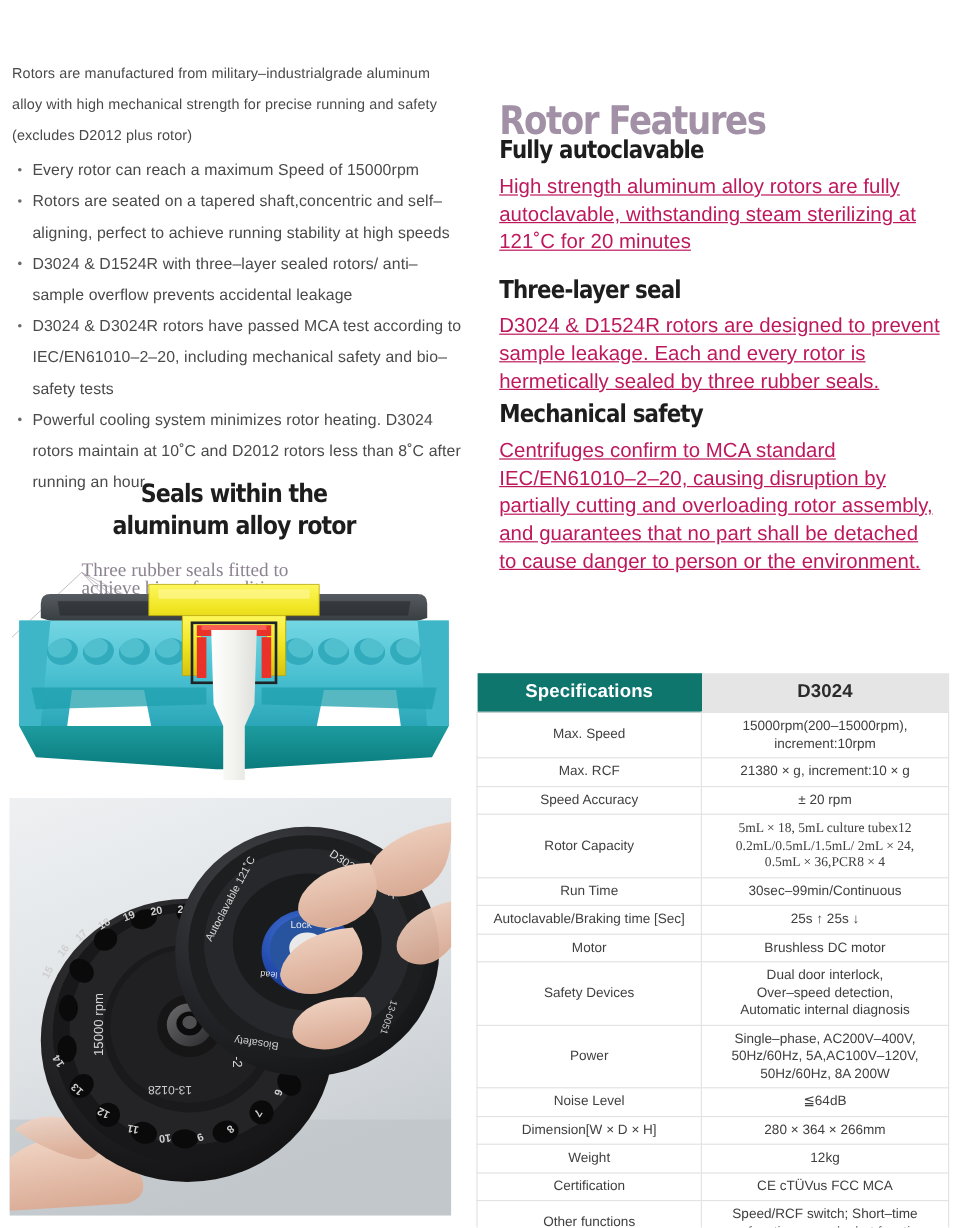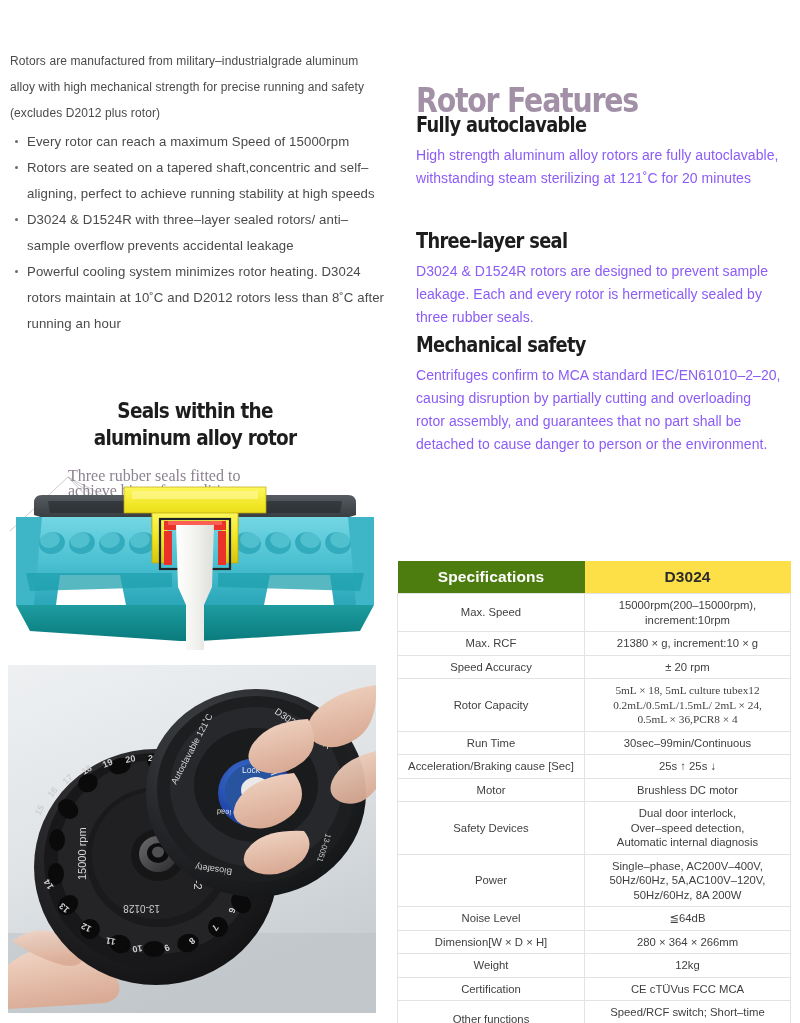--- a/index.html
+++ b/index.html
@@ -138,24 +138,25 @@
     font-weight: bold;
     font-size: 20.5px;
     line-height: 26px;
     letter-spacing: -0.8px;
     color: #1d1d1d;
     transform: scaleX(0.87);
     transform-origin: left top;
     margin-bottom: 6px;
   }
   .feature-body {
-    font-size: 14px;
+    font-size: 17px;
     line-height: 23px;
-    color: #8b5cf6;
+    color: #be185d;
     letter-spacing: 0.05px;
+    text-decoration: underline;
   }
   #feature-autoclavable { top: 112px; }
   #feature-three-layer  { top: 228px; }
   #feature-mechanical   { top: 332px; }
 
   
   #spec-table {
     position: absolute;
     left: 1px;
     top: 561px;
@@ -172,43 +173,44 @@
     line-height: 14.5px;
   }
   #spec-table thead th {
     border: none;
     height: 32px;
     font-size: 15.5px;
     font-weight: bold;
     letter-spacing: 0.1px;
   }
   #spec-table thead th.th-spec {
-    background: #4d7c0f;
+    background: #0f766e;
     color: #ffffff;
     width: 178px;
   }
   #spec-table thead th.th-model {
-    background: #fde047;
+    background: #e5e5e5;
     color: #2b2b2b;
   }
   #spec-table td.spec-label { width: 178px; }
   #spec-table tbody tr td { padding-top: 4px; padding-bottom: 4px; }
   .u-serif { font-family: "Liberation Serif", serif; }
 </style>
 </head>
 <body>
 
 <div id="left-col">
 
   <p id="intro-paragraph">Rotors are manufactured from military–industrialgrade aluminum alloy with high mechanical strength for precise running and safety (excludes D2012 plus rotor)</p>
 
   <ul id="bullet-list">
     <li>Every rotor can reach a maximum Speed of 15000rpm</li>
     <li>Rotors are seated on a tapered shaft,concentric and self–aligning, perfect to achieve running stability at high speeds</li>
     <li>D3024 &amp; D1524R with three–layer sealed rotors/ anti– sample overflow prevents accidental leakage</li>
+    <li>D3024 &amp; D3024R rotors have passed MCA test according to IEC/EN61010–2–20, including mechanical safety and bio–safety tests</li>
     <li>Powerful cooling system minimizes rotor heating. D3024 rotors maintain at 10˚C and D2012 rotors less than 8˚C after running an hour</li>
   </ul>
 
   <div id="seals-heading">
     <div>Seals within the</div>
     <div>aluminum alloy rotor</div>
   </div>
 
   <div id="diagram-caption">
     <div>Three rubber seals fitted to</div>
@@ -477,21 +479,21 @@
         </tr>
         <tr>
           <td class="spec-label">Rotor Capacity</td>
           <td class="spec-value"><span class="u-serif">5mL × 18, 5mL culture tubex12</span><br><span class="u-serif">0.2mL/0.5mL/1.5mL/ 2mL × 24,</span><br><span class="u-serif">0.5mL × 36,PCR8 × 4</span></td>
         </tr>
         <tr>
           <td class="spec-label">Run Time</td>
           <td class="spec-value"><span>30sec–99min/Continuous</span></td>
         </tr>
         <tr>
-          <td class="spec-label">Acceleration/Braking cause [Sec]</td>
+          <td class="spec-label">Autoclavable/Braking time [Sec]</td>
           <td class="spec-value"><span>25s ↑ 25s ↓</span></td>
         </tr>
         <tr>
           <td class="spec-label">Motor</td>
           <td class="spec-value"><span>Brushless DC motor</span></td>
         </tr>
         <tr>
           <td class="spec-label">Safety Devices</td>
           <td class="spec-value"><span>Dual door interlock,</span><br><span>Over–speed detection,</span><br><span>Automatic internal diagnosis</span></td>
         </tr>

